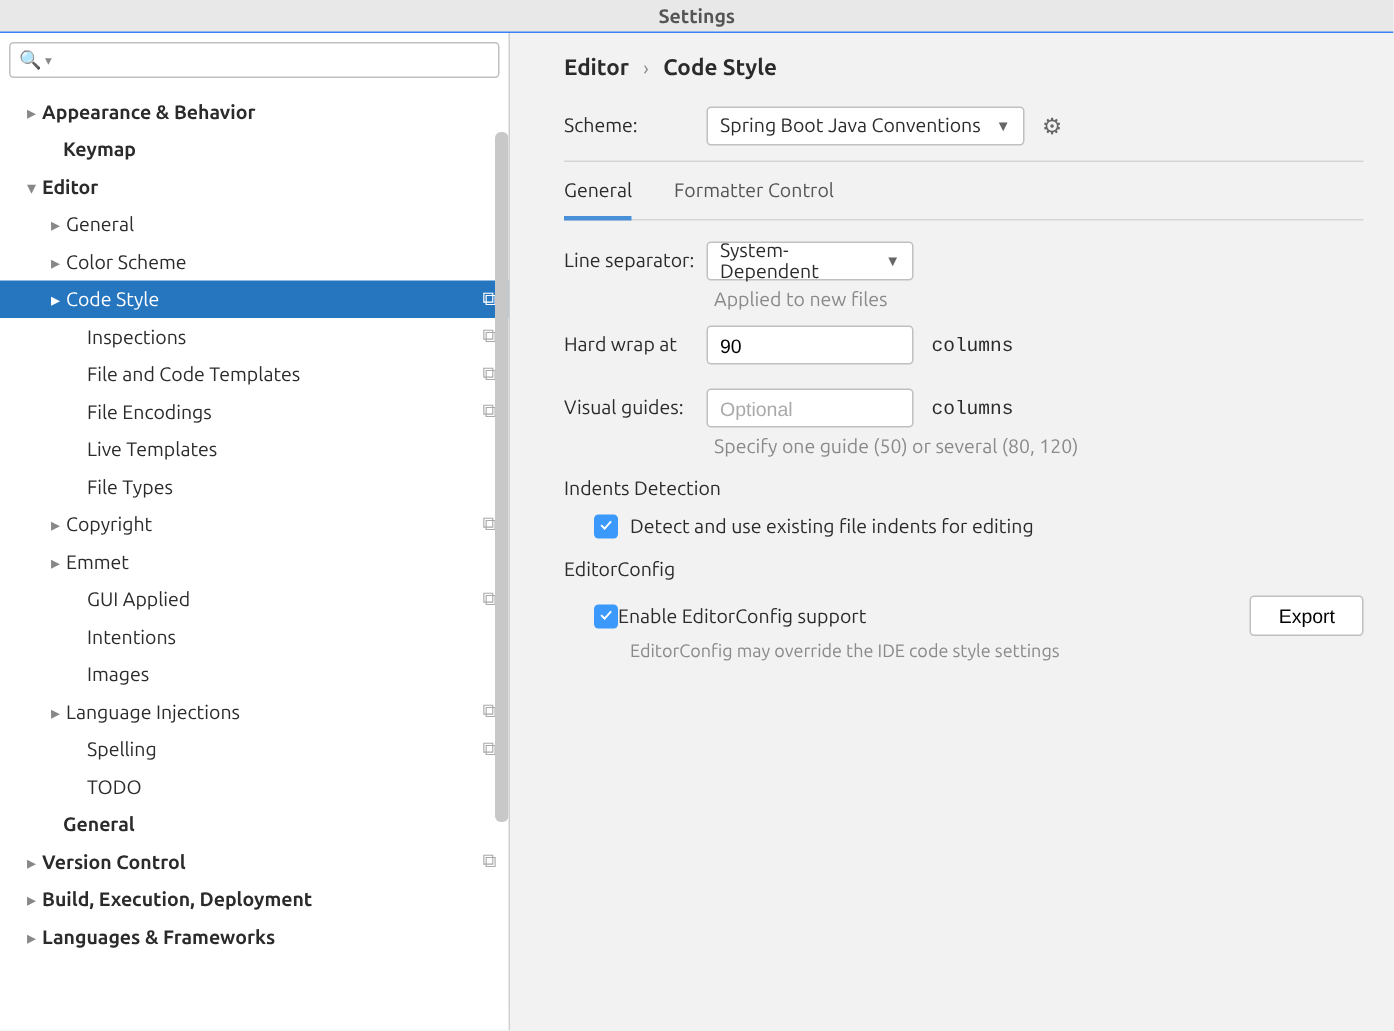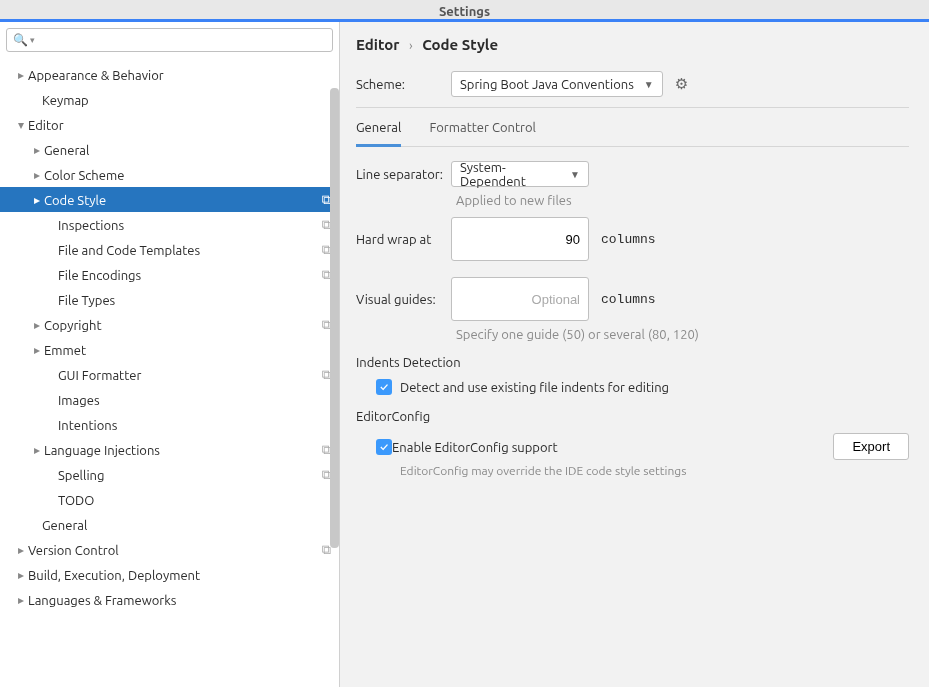--- a/index.html
+++ b/index.html
@@ -1,50 +1,50 @@
 <!DOCTYPE html>
 <html><head>
 <meta charset="utf-8">
 <style>
   * { box-sizing: border-box; margin: 0; padding: 0; }
   body { font-family: "Segoe UI", "Ubuntu", sans-serif; font-size: 13px; color: #2b2b2b; background: #f2f2f2; width: 929px; height: 687px; overflow: hidden; position: relative; }
-  .title-bar { height: 22px; background: #e8e8e8; text-align: center; line-height: 22px; font-weight: 600; color: #555; border-bottom: 3px solid #3b82f6; }
+  .title-bar { height: 22px; background: #e8e8e8; text-align: center; line-height: 22px; font-weight: 600; color: #555; border-bottom: 1px solid #3b82f6; }
   .main { display: flex; height: calc(100% - 22px); }
   .sidebar { width: 340px; background: #fff; border-right: 1px solid #d0d0d0; display: flex; flex-direction: column; position: relative; }
   .search-wrap { padding: 6px; }
   .search-box { width: 100%; height: 24px; border: 1px solid #c0c0c0; border-radius: 3px; padding: 2px 6px; display: flex; align-items: center; }
   .search-icon { color: #888; font-size: 12px; margin-right: 2px; }
   .search-dd { color: #888; font-size: 9px; margin-right: 4px; }
   .search-input { border: none; outline: none; flex: 1; font-size: 13px; }
   .tree { flex: 1; overflow: hidden; padding-top: 4px; position: relative; }
   .tree-row { display: flex; align-items: center; height: 25px; padding-right: 8px; cursor: default; position: relative; }
   .tree-row.selected { background: #2675BF; color: #fff; }
   .tree-row.selected .arrow, .tree-row.selected .group-icon { color: #fff; }
   .tree-label { flex: 1; white-space: nowrap; overflow: hidden; }
-  .bold { font-weight: 400; }
+  .bold { font-weight: 700; }
   .arrow { width: 14px; text-align: center; color: #888; font-size: 12px; display: inline-block; }
   .spacer { display: inline-block; }
   .group-icon { color: #aaa; font-size: 13px; margin-left: 4px; }
   .tree-scroll-thumb { position: absolute; right: 0; top: 30px; width: 9px; height: 460px; background: #c8c8c8; border-radius: 4px; }
-  .content { flex: 1; padding: 14px 20px 0 16px; position: relative; background: #f2f2f2; }
+  .content { flex: 1; padding: 14px 20px 0 36px; position: relative; background: #f2f2f2; }
   .breadcrumb { font-size: 15px; font-weight: 700; color: #2b2b2b; margin-bottom: 18px; }
   .breadcrumb .sep { color: #888; font-weight: 400; margin: 0 6px; font-size: 13px; }
   .row { display: flex; align-items: center; margin-bottom: 6px; }
   .row label.lbl { width: 95px; color: #2b2b2b; }
   .select-box { background: #fff; border: 1px solid #c0c0c0; border-radius: 3px; height: 26px; display: inline-flex; align-items: center; padding: 0 8px; gap: 10px; }
   .select-box .dd { color: #666; font-size: 10px; }
   .gear { color: #666; font-size: 15px; margin-left: 12px; cursor: pointer; }
   .divider { border-top: 1px solid #d6d6d6; margin: 10px 0 0 0; }
   .tabs { display: flex; gap: 28px; margin-top: 0; border-bottom: 1px solid #d6d6d6; }
   .tab { padding: 12px 0 10px 0; color: #555; cursor: pointer; }
   .tab.active { color: #2b2b2b; border-bottom: 3px solid #4A90D9; margin-bottom: -1px; }
   .form-section { padding-top: 14px; }
   .form-row { display: flex; align-items: center; margin-bottom: 6px; }
   .form-row .flabel { width: 95px; }
-  .text-input { background: #fff; border: 1px solid #c0c0c0; border-radius: 3px; height: 44px; padding: 0 8px; width: 138px; font-size: 13px; text-align: right; }
+  .text-input { background: #fff; border: 1px solid #c0c0c0; border-radius: 3px; height: 26px; padding: 0 8px; width: 138px; font-size: 13px; }
   .text-input::placeholder { color: #aaa; }
   .hint { color: #8a8a8a; font-size: 13px; margin-left: 100px; margin-bottom: 10px; }
   .after-text { margin-left: 12px; color: #2b2b2b; font-family: Liberation Mono, monospace; }
   .section-title { margin-top: 14px; margin-bottom: 10px; color: #2b2b2b; }
   .check-row { display: flex; align-items: center; gap: 8px; margin-left: 20px; margin-bottom: 6px; }
   .checkbox { width: 16px; height: 16px; background: #3B99FC; border-radius: 3px; display: inline-flex; align-items: center; justify-content: center; color: #fff; font-size: 11px; font-weight: bold; }
   .sub-hint { color: #8a8a8a; font-size: 12px; margin-left: 44px; margin-top: 4px; }
   .export-btn { margin-left: auto; background: #fff; border: 1px solid #c0c0c0; border-radius: 3px; padding: 5px 18px; cursor: pointer; font-size: 13px; }
   .ecfg-row { display: flex; align-items: center; margin-left: 20px; }
   .fade-bottom { position: absolute; left: 0; right: 0; bottom: 0; height: 18px; background: linear-gradient(rgba(255,255,255,0), #fff); }
@@ -109,48 +109,53 @@
         </div>
         <div class="tree-row">
           <span class="spacer" style="width: 44px;"></span>
           <span class="arrow"></span>
           <span class="tree-label">File Encodings</span>
           <span class="group-icon">⧉</span>
         </div>
         <div class="tree-row">
           <span class="spacer" style="width: 44px;"></span>
           <span class="arrow"></span>
+          <span class="tree-label">Live Templates</span>
+        </div>
+        <div class="tree-row">
+          <span class="spacer" style="width: 44px;"></span>
+          <span class="arrow"></span>
           <span class="tree-label">File Types</span>
         </div>
         <div class="tree-row">
           <span class="spacer" style="width: 30px;"></span>
           <span class="arrow">▸</span>
           <span class="tree-label">Copyright</span>
           <span class="group-icon">⧉</span>
         </div>
         <div class="tree-row">
           <span class="spacer" style="width: 30px;"></span>
           <span class="arrow">▸</span>
           <span class="tree-label">Emmet</span>
         </div>
         <div class="tree-row">
           <span class="spacer" style="width: 44px;"></span>
           <span class="arrow"></span>
-          <span class="tree-label">GUI Formatter</span>
-          <span class="group-icon">⧉</span>
+          <span class="tree-label">GUI Applied</span>
+          <span class="group-icon">⧉</span>
+        </div>
+        <div class="tree-row">
+          <span class="spacer" style="width: 44px;"></span>
+          <span class="arrow"></span>
+          <span class="tree-label">Intentions</span>
         </div>
         <div class="tree-row">
           <span class="spacer" style="width: 44px;"></span>
           <span class="arrow"></span>
           <span class="tree-label">Images</span>
-        </div>
-        <div class="tree-row">
-          <span class="spacer" style="width: 44px;"></span>
-          <span class="arrow"></span>
-          <span class="tree-label">Intentions</span>
         </div>
         <div class="tree-row">
           <span class="spacer" style="width: 30px;"></span>
           <span class="arrow">▸</span>
           <span class="tree-label">Language Injections</span>
           <span class="group-icon">⧉</span>
         </div>
         <div class="tree-row">
           <span class="spacer" style="width: 44px;"></span>
           <span class="arrow"></span>

